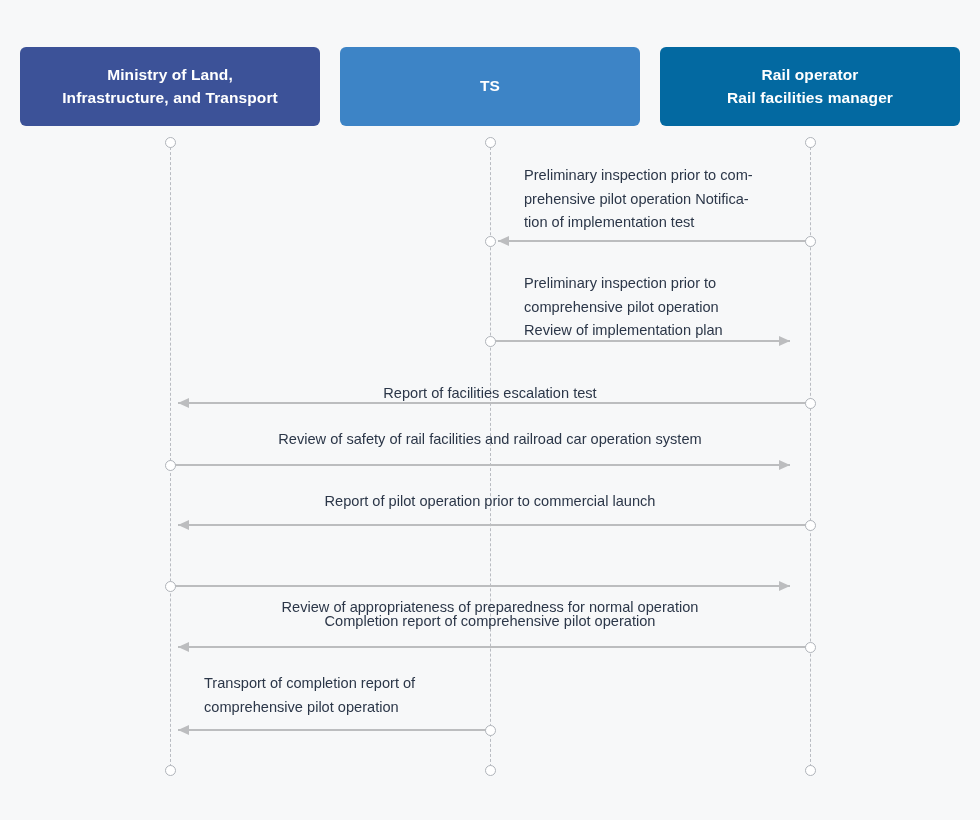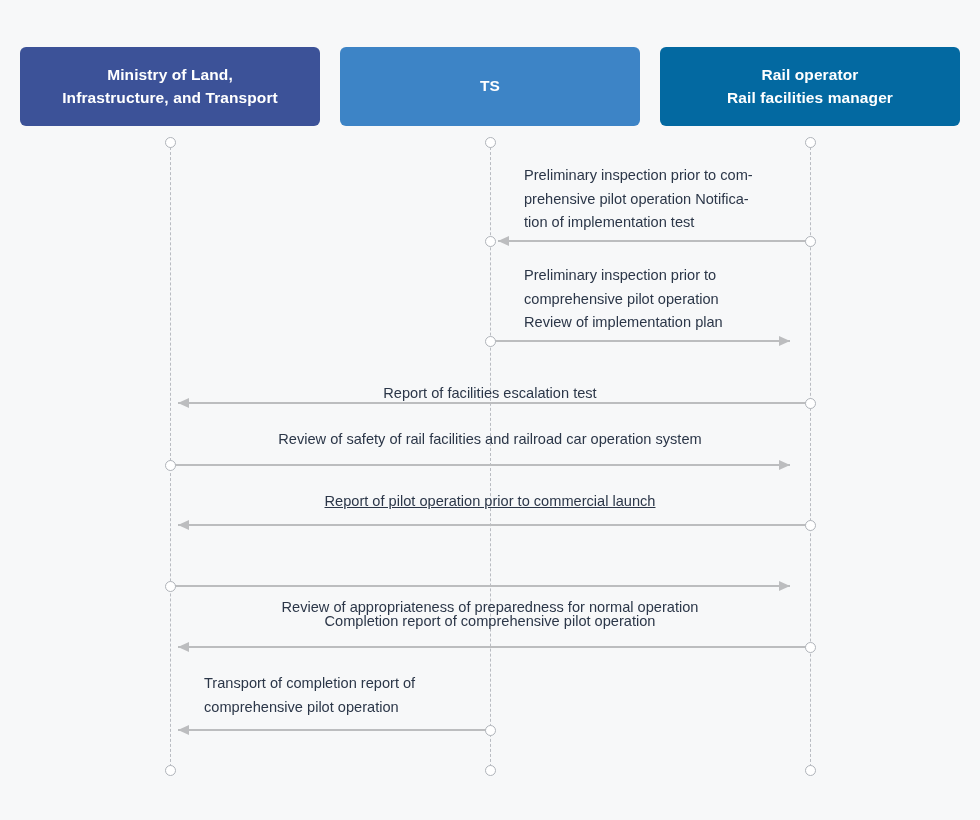--- a/index.html
+++ b/index.html
@@ -119,38 +119,38 @@
     </div>
 
   <div id="messages">
       <div class="msg-label leftal" style="left: 524px; top: 164px; width: 300px;">Preliminary inspection prior to com-
 prehensive pilot operation Notifica-
 tion of implementation test</div>
       <div>
         <div class="msg-line" style="left: 498px; width: 312px; top: 241px;"></div>
         <div class="arrowhead left" style="top: 241px; left: 498px;"></div>
       </div>
-      <div class="msg-label leftal" style="left: 524px; top: 264px; width: 300px;">Preliminary inspection prior to
+      <div class="msg-label leftal" style="left: 524px; top: 272px; width: 300px;">Preliminary inspection prior to
 comprehensive pilot operation
 Review of implementation plan</div>
       <div>
         <div class="msg-line" style="left: 490px; width: 300px; top: 341px;"></div>
         <div class="arrowhead right" style="top: 341px; left: 779px;"></div>
       </div>
       <div class="msg-label center" style="left: 190px; top: 366px; width: 600px; margin-top: 16px;">Report of facilities escalation test</div>
       <div>
         <div class="msg-line" style="left: 178px; width: 632px; top: 403px;"></div>
         <div class="arrowhead left" style="top: 403px; left: 178px;"></div>
       </div>
       <div class="msg-label center" style="left: 190px; top: 428px; width: 600px;">Review of safety of rail facilities and railroad car operation system</div>
       <div>
         <div class="msg-line" style="left: 170px; width: 620px; top: 465px;"></div>
         <div class="arrowhead right" style="top: 465px; left: 779px;"></div>
       </div>
-      <div class="msg-label center" style="left: 190px; top: 490px; width: 600px; text-decoration: underline;">Report of pilot operation prior to commercial launch</div>
+      <div class="msg-label center" style="left: 190px; top: 490px; width: 600px;">Report of pilot operation prior to commercial launch</div>
       <div>
         <div class="msg-line" style="left: 178px; width: 632px; top: 525px;"></div>
         <div class="arrowhead left" style="top: 525px; left: 178px;"></div>
       </div>
       <div class="msg-label center" style="left: 190px; top: 548px; width: 600px; margin-top: 48px;">Review of appropriateness of preparedness for normal operation</div>
       <div>
         <div class="msg-line" style="left: 170px; width: 620px; top: 586px;"></div>
         <div class="arrowhead right" style="top: 586px; left: 779px;"></div>
       </div>
       <div class="msg-label center" style="left: 190px; top: 610px; width: 600px;">Completion report of comprehensive pilot operation</div>

